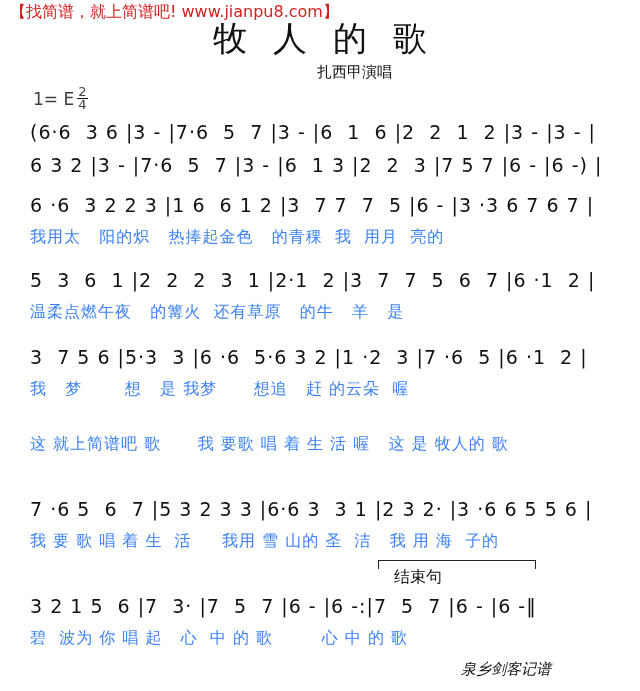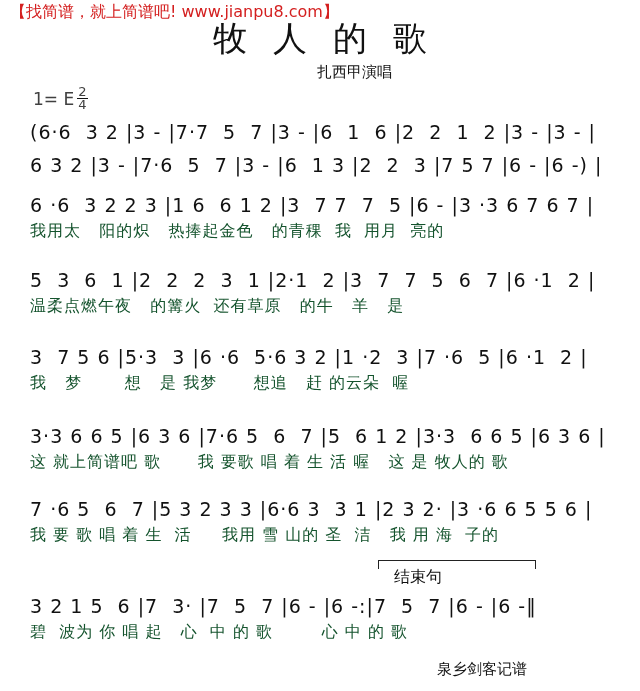--- a/index.html
+++ b/index.html
@@ -6,60 +6,59 @@
   body { width:640px; height:691px; position:relative; overflow:hidden;
          font-family:"DejaVu Sans", "Liberation Sans", sans-serif; color:#1a1a1a; }
   .banner { position:absolute; left:10px; top:2px; font-size:16px; color:#d42020; white-space:nowrap; letter-spacing:0px; }
   .title { position:absolute; left:0; width:640px; top:16px; text-align:center; font-size:34px; letter-spacing:26px; text-indent:26px; color:#111; }
   .singer { position:absolute; left:0; width:640px; top:63px; text-align:center; font-size:15px; color:#111; padding-left:69px; box-sizing:border-box; }
   .key { position:absolute; left:33px; top:86px; font-size:17px; color:#404040; display:flex; align-items:center; }
   .frac { display:inline-flex; flex-direction:column; align-items:center; font-size:13px; line-height:12px; margin-left:3px; }
   .frac span:first-child { border-bottom:1.5px solid #111; padding:0 1px; }
   .line { position:absolute; left:30px; width:570px; white-space:nowrap; }
   .notes { font-size:19px; letter-spacing:1px; color:#111; height:24px; line-height:24px; white-space:pre; }
-  .lyrics { font-size:16px; letter-spacing:1px; color:#14532d; height:20px; line-height:20px; white-space:pre; margin-top:4px; }
+  .lyrics { font-size:16px; letter-spacing:1px; color:#3b82f6; height:20px; line-height:20px; white-space:pre; margin-top:10px; }
   .end-bracket { position:absolute; left:378px; top:560px; width:156px; height:8px; border-top:1.5px solid #222; border-left:1.5px solid #222; border-right:1.5px solid #222; }
   .end-label { position:absolute; left:394px; top:567px; font-size:16px; color:#111; }
-  .credit { position:absolute; left:437px; top:660px; font-size:15px; color:#111; }
+  .credit { position:absolute; left:461px; top:660px; font-size:15px; color:#111;font-style:italic; }
 </style>
 </head>
 <body>
 
 <div class="banner">【找简谱，就上简谱吧! www.jianpu8.com】</div>
 <div class="title">牧人的歌</div>
 <div class="singer">扎西甲演唱</div>
 
 <div class="key">
   <span>1= E</span>
   <span class="frac">
     <span>2</span>
     <span>4</span>
   </span>
 </div>
 
 <div class="line" style="top:120px">
-  <div class="notes">(6·6  3 2 |3 - |7·7  5  7 |3 - |6  1  6 |2  2  1  2 |3 - |3 - |</div>
+  <div class="notes">(6·6  3 6 |3 - |7·6  5  7 |3 - |6  1  6 |2  2  1  2 |3 - |3 - |</div>
 </div>
 <div class="line" style="top:153px">
   <div class="notes">6 3 2 |3 - |7·6  5  7 |3 - |6  1 3 |2  2  3 |7 5 7 |6 - |6 -) |</div>
 </div>
 <div class="line" style="top:193px">
   <div class="notes">6 ·6  3 2 2 3 |1 6  6 1 2 |3  7 7  7  5 |6 - |3 ·3 6 7 6 7 |</div>
   <div class="lyrics">我用太   阳的炽   热捧起金色   的青稞  我  用月  亮的</div>
 </div>
 <div class="line" style="top:268px">
   <div class="notes">5  3  6  1 |2  2  2  3  1 |2·1  2 |3  7  7  5  6  7 |6 ·1  2 |</div>
   <div class="lyrics">温柔点燃午夜   的篝火  还有草原   的牛   羊   是</div>
 </div>
 <div class="line" style="top:345px">
   <div class="notes">3  7 5 6 |5·3  3 |6 ·6  5·6 3 2 |1 ·2  3 |7 ·6  5 |6 ·1  2 |</div>
   <div class="lyrics">我   梦       想   是 我梦      想追   赶 的云朵  喔</div>
 </div>
 <div class="line" style="top:424px">
-  <div class="notes">3·3 6 6 5 |6 3 6 |7·6 5  6  7 |5  6 1 2 |3·3  6 6 5 |6 3 6 |</div>
   <div class="lyrics">这 就上简谱吧 歌      我 要歌 唱 着 生 活 喔   这 是 牧人的 歌</div>
 </div>
 <div class="line" style="top:497px">
   <div class="notes">7 ·6 5  6  7 |5 3 2 3 3 |6·6 3  3 1 |2 3 2· |3 ·6 6 5 5 6 |</div>
   <div class="lyrics">我 要 歌 唱 着 生  活     我用 雪 山的 圣  洁   我 用 海  子的</div>
 </div>
 
 <div class="end-bracket"></div>
 <div class="end-label">结束句</div>
 

